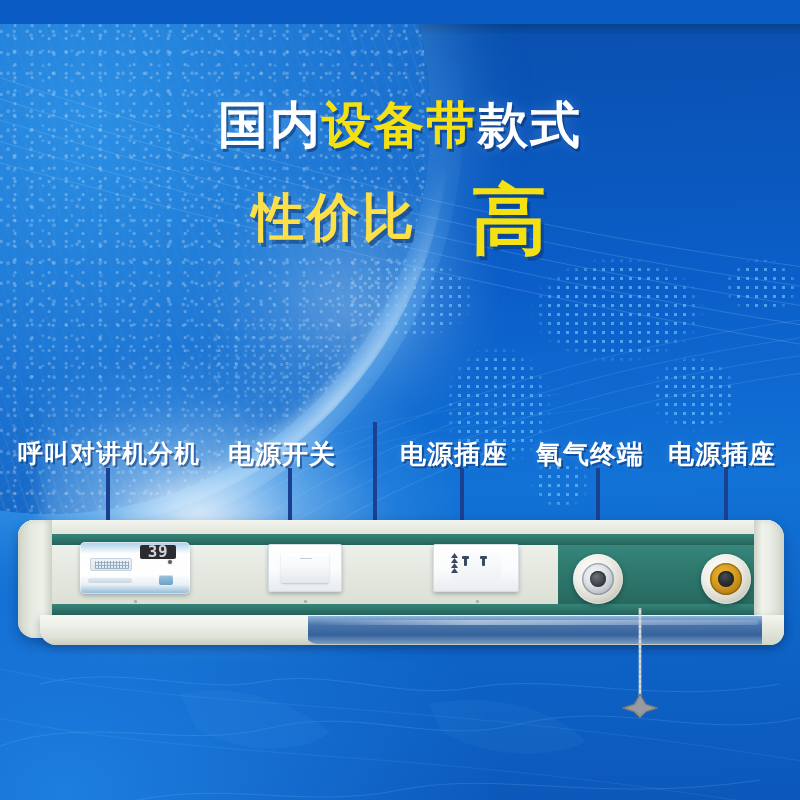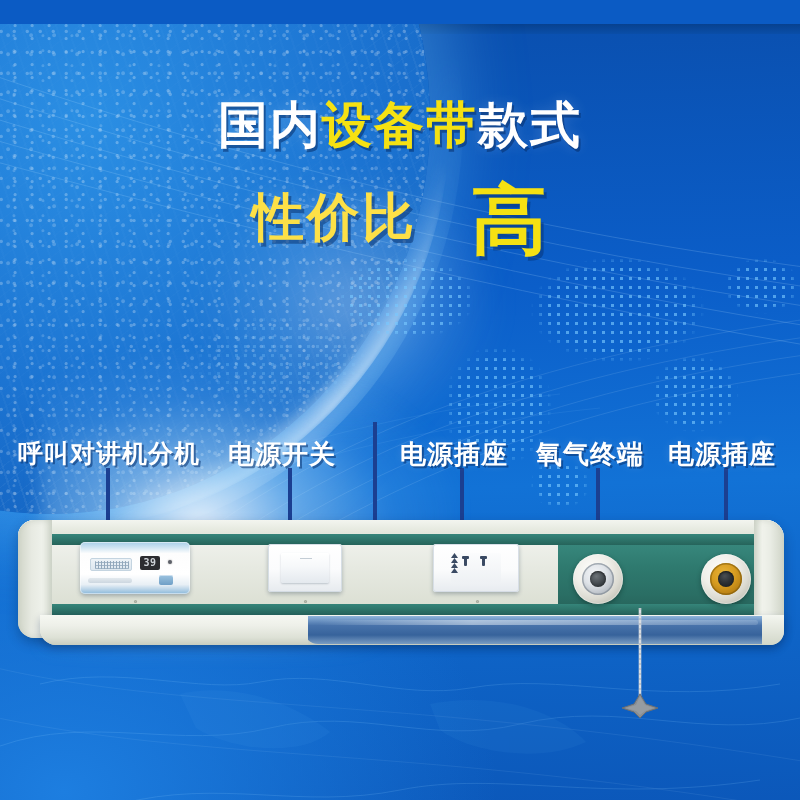--- a/index.html
+++ b/index.html
@@ -273,24 +273,24 @@
     overflow:hidden;
   }
   .ic-screen-glyph{
     position:absolute; left:4px; top:2px; width:34px; height:8px;
     background:
       repeating-linear-gradient(90deg,#7f98ae 0 1px,rgba(0,0,0,0) 1px 3px),
       repeating-linear-gradient(0deg,#93a9bd 0 1px,rgba(0,0,0,0) 1px 3px);
     opacity:.8; border-radius:1px;
   }
   .ic-digits{
-    position:absolute; left:60px; top:14px; width:20px; height:14px;
+    position:absolute; left:60px; top:3px; width:36px; height:14px;
     background:#2c2c30; border-radius:2px;
     color:#cfd3d8; font-family:"DejaVu Sans Mono","Liberation Mono",monospace;
-    font-size:10px; font-weight:700; line-height:14px; text-align:center;
+    font-size:16px; font-weight:700; line-height:14px; text-align:center;
     letter-spacing:.5px;
   }
   .ic-led{
     position:absolute; left:88px; top:18px; width:4px; height:4px;
     border-radius:50%; background:#5d6068; box-shadow:0 0 2px rgba(0,0,0,.4);
   }
   .ic-btn{
     position:absolute; left:79px; top:33px; width:14px; height:10px;
     background:linear-gradient(180deg,#9cc3e0,#6f9fc6);
     border-radius:2px; box-shadow:inset 0 1px 0 rgba(255,255,255,.5);

